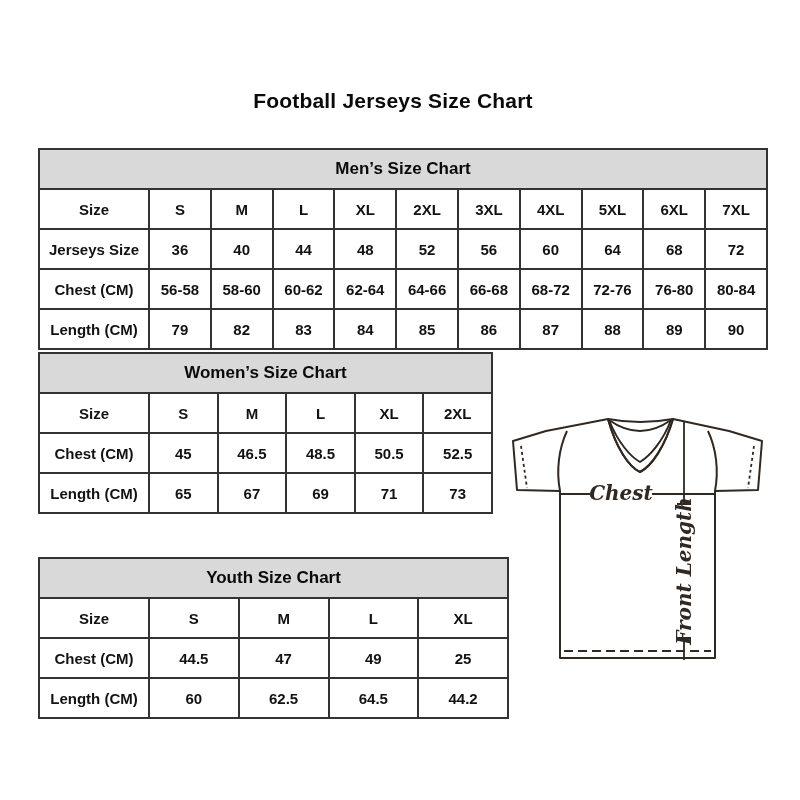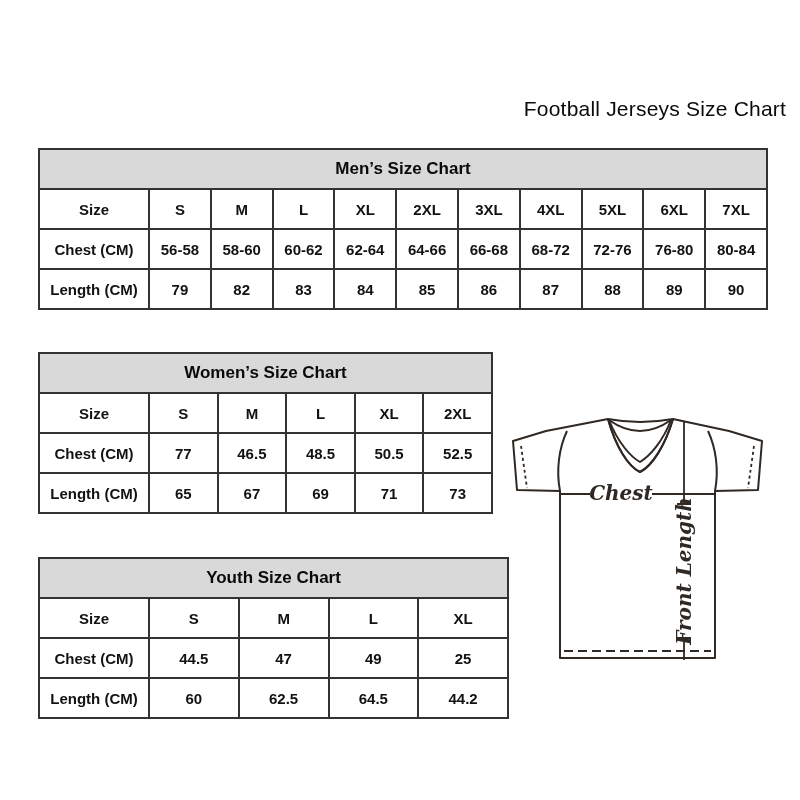--- a/index.html
+++ b/index.html
@@ -1,21 +1,21 @@
 <!DOCTYPE html>
 <html><head>
 <meta charset="utf-8">
 <style>
   * { margin:0; padding:0; box-sizing:border-box; }
   html,body { width:800px; height:800px; background:#ffffff; }
   body { position:relative; font-family:"Liberation Sans", sans-serif; overflow:hidden; }
 
   .page-title {
-    position:absolute; top:97px; left:0; width:786px;
-    text-align:right; font-size:21px; font-weight:normal; color:#0a0a0a;
+    position:absolute; top:89px; left:0; width:786px;
+    text-align:center; font-size:21px; font-weight:bold; color:#0a0a0a;
     letter-spacing:0.2px;
   }
 
   table.size-table {
     position:absolute; border-collapse:collapse; table-layout:fixed;
     background:#ffffff;
   }
   .size-table td {
     border:2px solid #333333;
     text-align:center; vertical-align:middle;
@@ -69,20 +69,33 @@
       <td>L</td>
       <td>XL</td>
       <td>2XL</td>
       <td>3XL</td>
       <td>4XL</td>
       <td>5XL</td>
       <td>6XL</td>
       <td>7XL</td>
     </tr>
     <tr>
+      <td>Jerseys Size</td>
+      <td>36</td>
+      <td>40</td>
+      <td>44</td>
+      <td>48</td>
+      <td>52</td>
+      <td>56</td>
+      <td>60</td>
+      <td>64</td>
+      <td>68</td>
+      <td>72</td>
+    </tr>
+    <tr>
       <td>Chest (CM)</td>
       <td>56-58</td>
       <td>58-60</td>
       <td>60-62</td>
       <td>62-64</td>
       <td>64-66</td>
       <td>66-68</td>
       <td>68-72</td>
       <td>72-76</td>
       <td>76-80</td>
@@ -120,21 +133,21 @@
     <tr>
       <td>Size</td>
       <td>S</td>
       <td>M</td>
       <td>L</td>
       <td>XL</td>
       <td>2XL</td>
     </tr>
     <tr>
       <td>Chest (CM)</td>
-      <td>77</td>
+      <td>45</td>
       <td>46.5</td>
       <td>48.5</td>
       <td>50.5</td>
       <td>52.5</td>
     </tr>
     <tr>
       <td>Length (CM)</td>
       <td>65</td>
       <td>67</td>
       <td>69</td>

